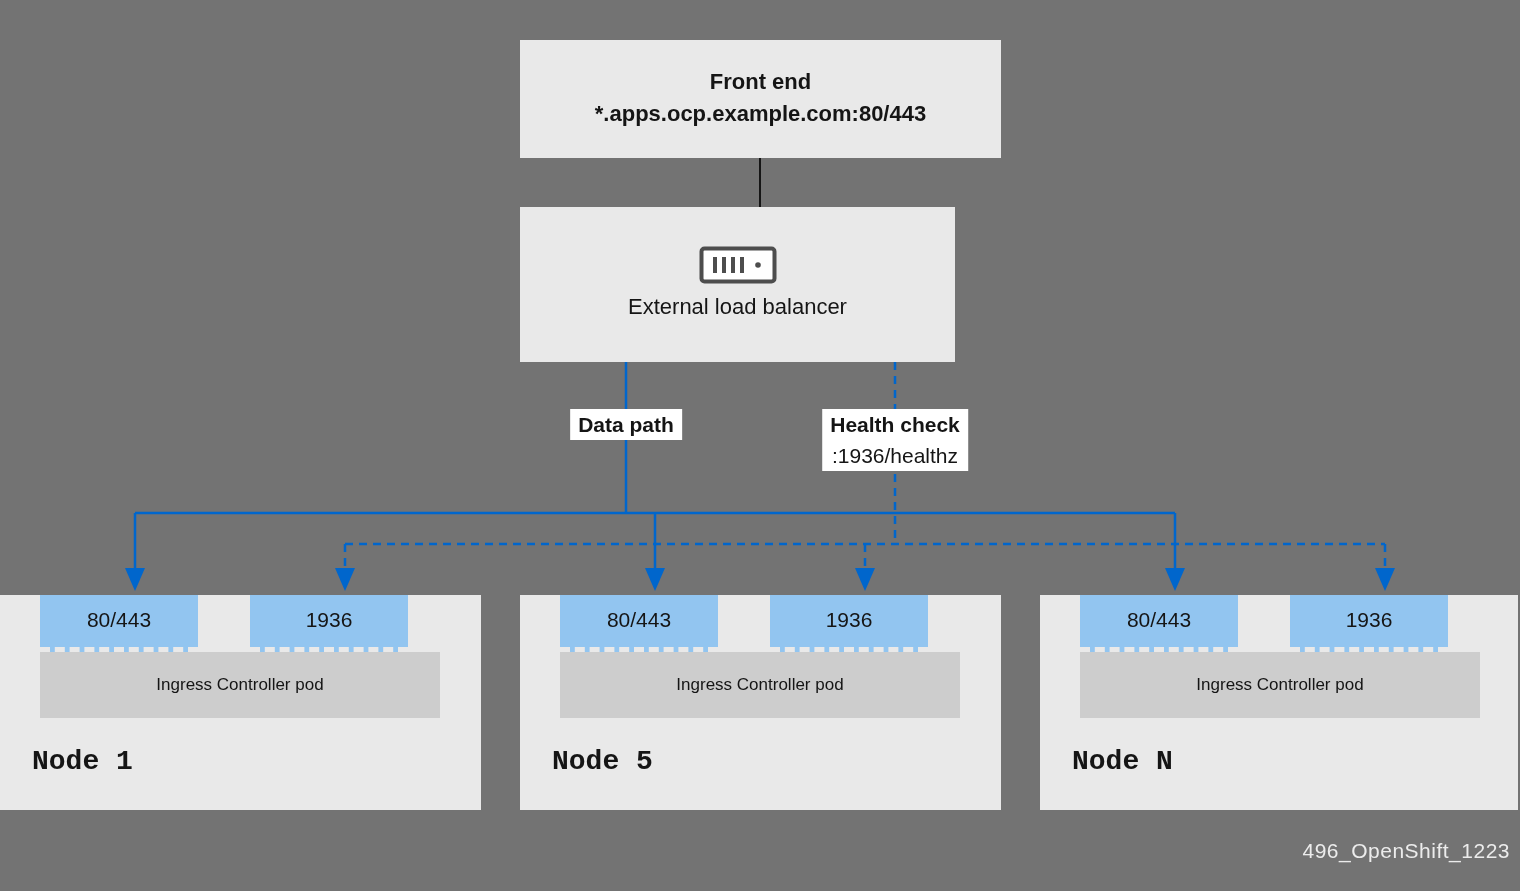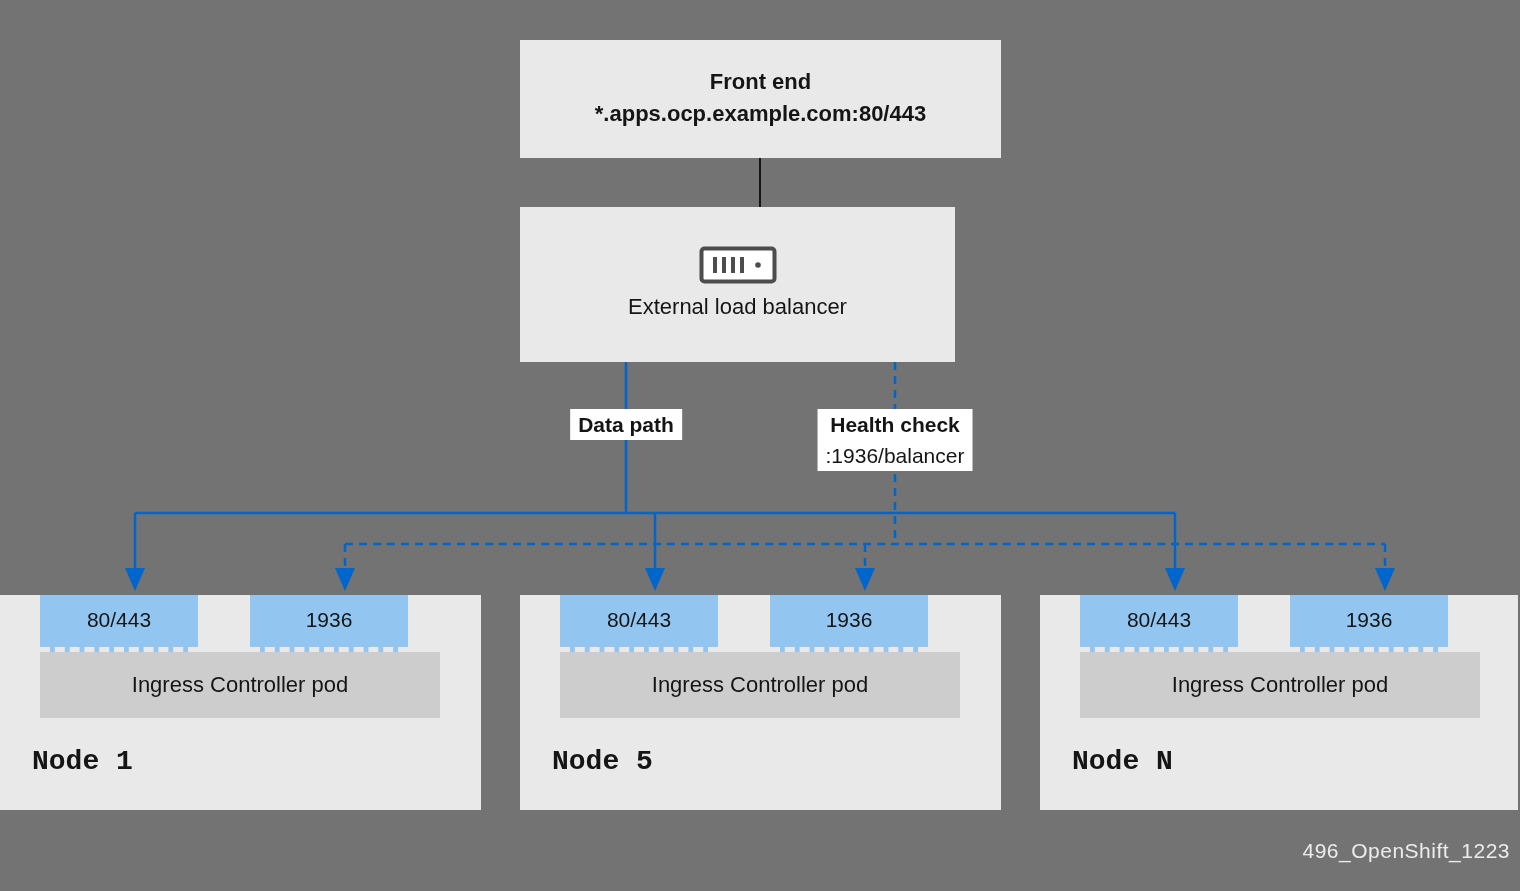--- a/index.html
+++ b/index.html
@@ -84,21 +84,21 @@
   }
   .port-a { left: 40px; }
   .port-b { left: 250px; }
 
   .pod {
     position: absolute;
     left: 40px; top: 57px;
     width: 400px; height: 66px;
     background: #cdcdcd;
     text-align: center;
-    font-size: 22px;
+    font-size: 17px;
     line-height: 66px;
   }
 
   .node-label {
     position: absolute;
     left: 32px; top: 152px;
     font-size: 28px;
     font-weight: 700;
     line-height: 30px;
     font-family: Liberation Mono, monospace;
@@ -147,21 +147,21 @@
     <polygon points="645,568 665,568 655,591" fill="#0066cc"></polygon>
     <polygon points="1165,568 1185,568 1175,591" fill="#0066cc"></polygon>
     <polygon points="335,568 355,568 345,591" fill="#0066cc"></polygon>
     <polygon points="855,568 875,568 865,591" fill="#0066cc"></polygon>
     <polygon points="1375,568 1395,568 1385,591" fill="#0066cc"></polygon>
   </svg>
 
   <div class="path-label dp">Data path</div>
   <div class="path-label hc">
     <div class="hc-title">Health check</div>
-    <div class="hc-sub">:1936/balancer</div>
+    <div class="hc-sub">:1936/healthz</div>
   </div>
 
   <div class="node node-1">
     <div class="port port-a">80/443</div>
     <div class="port port-b">1936</div>
     <div class="pod">Ingress Controller pod</div>
     <div class="node-label">Node 1</div>
   </div>
 
   <div class="node node-2">

